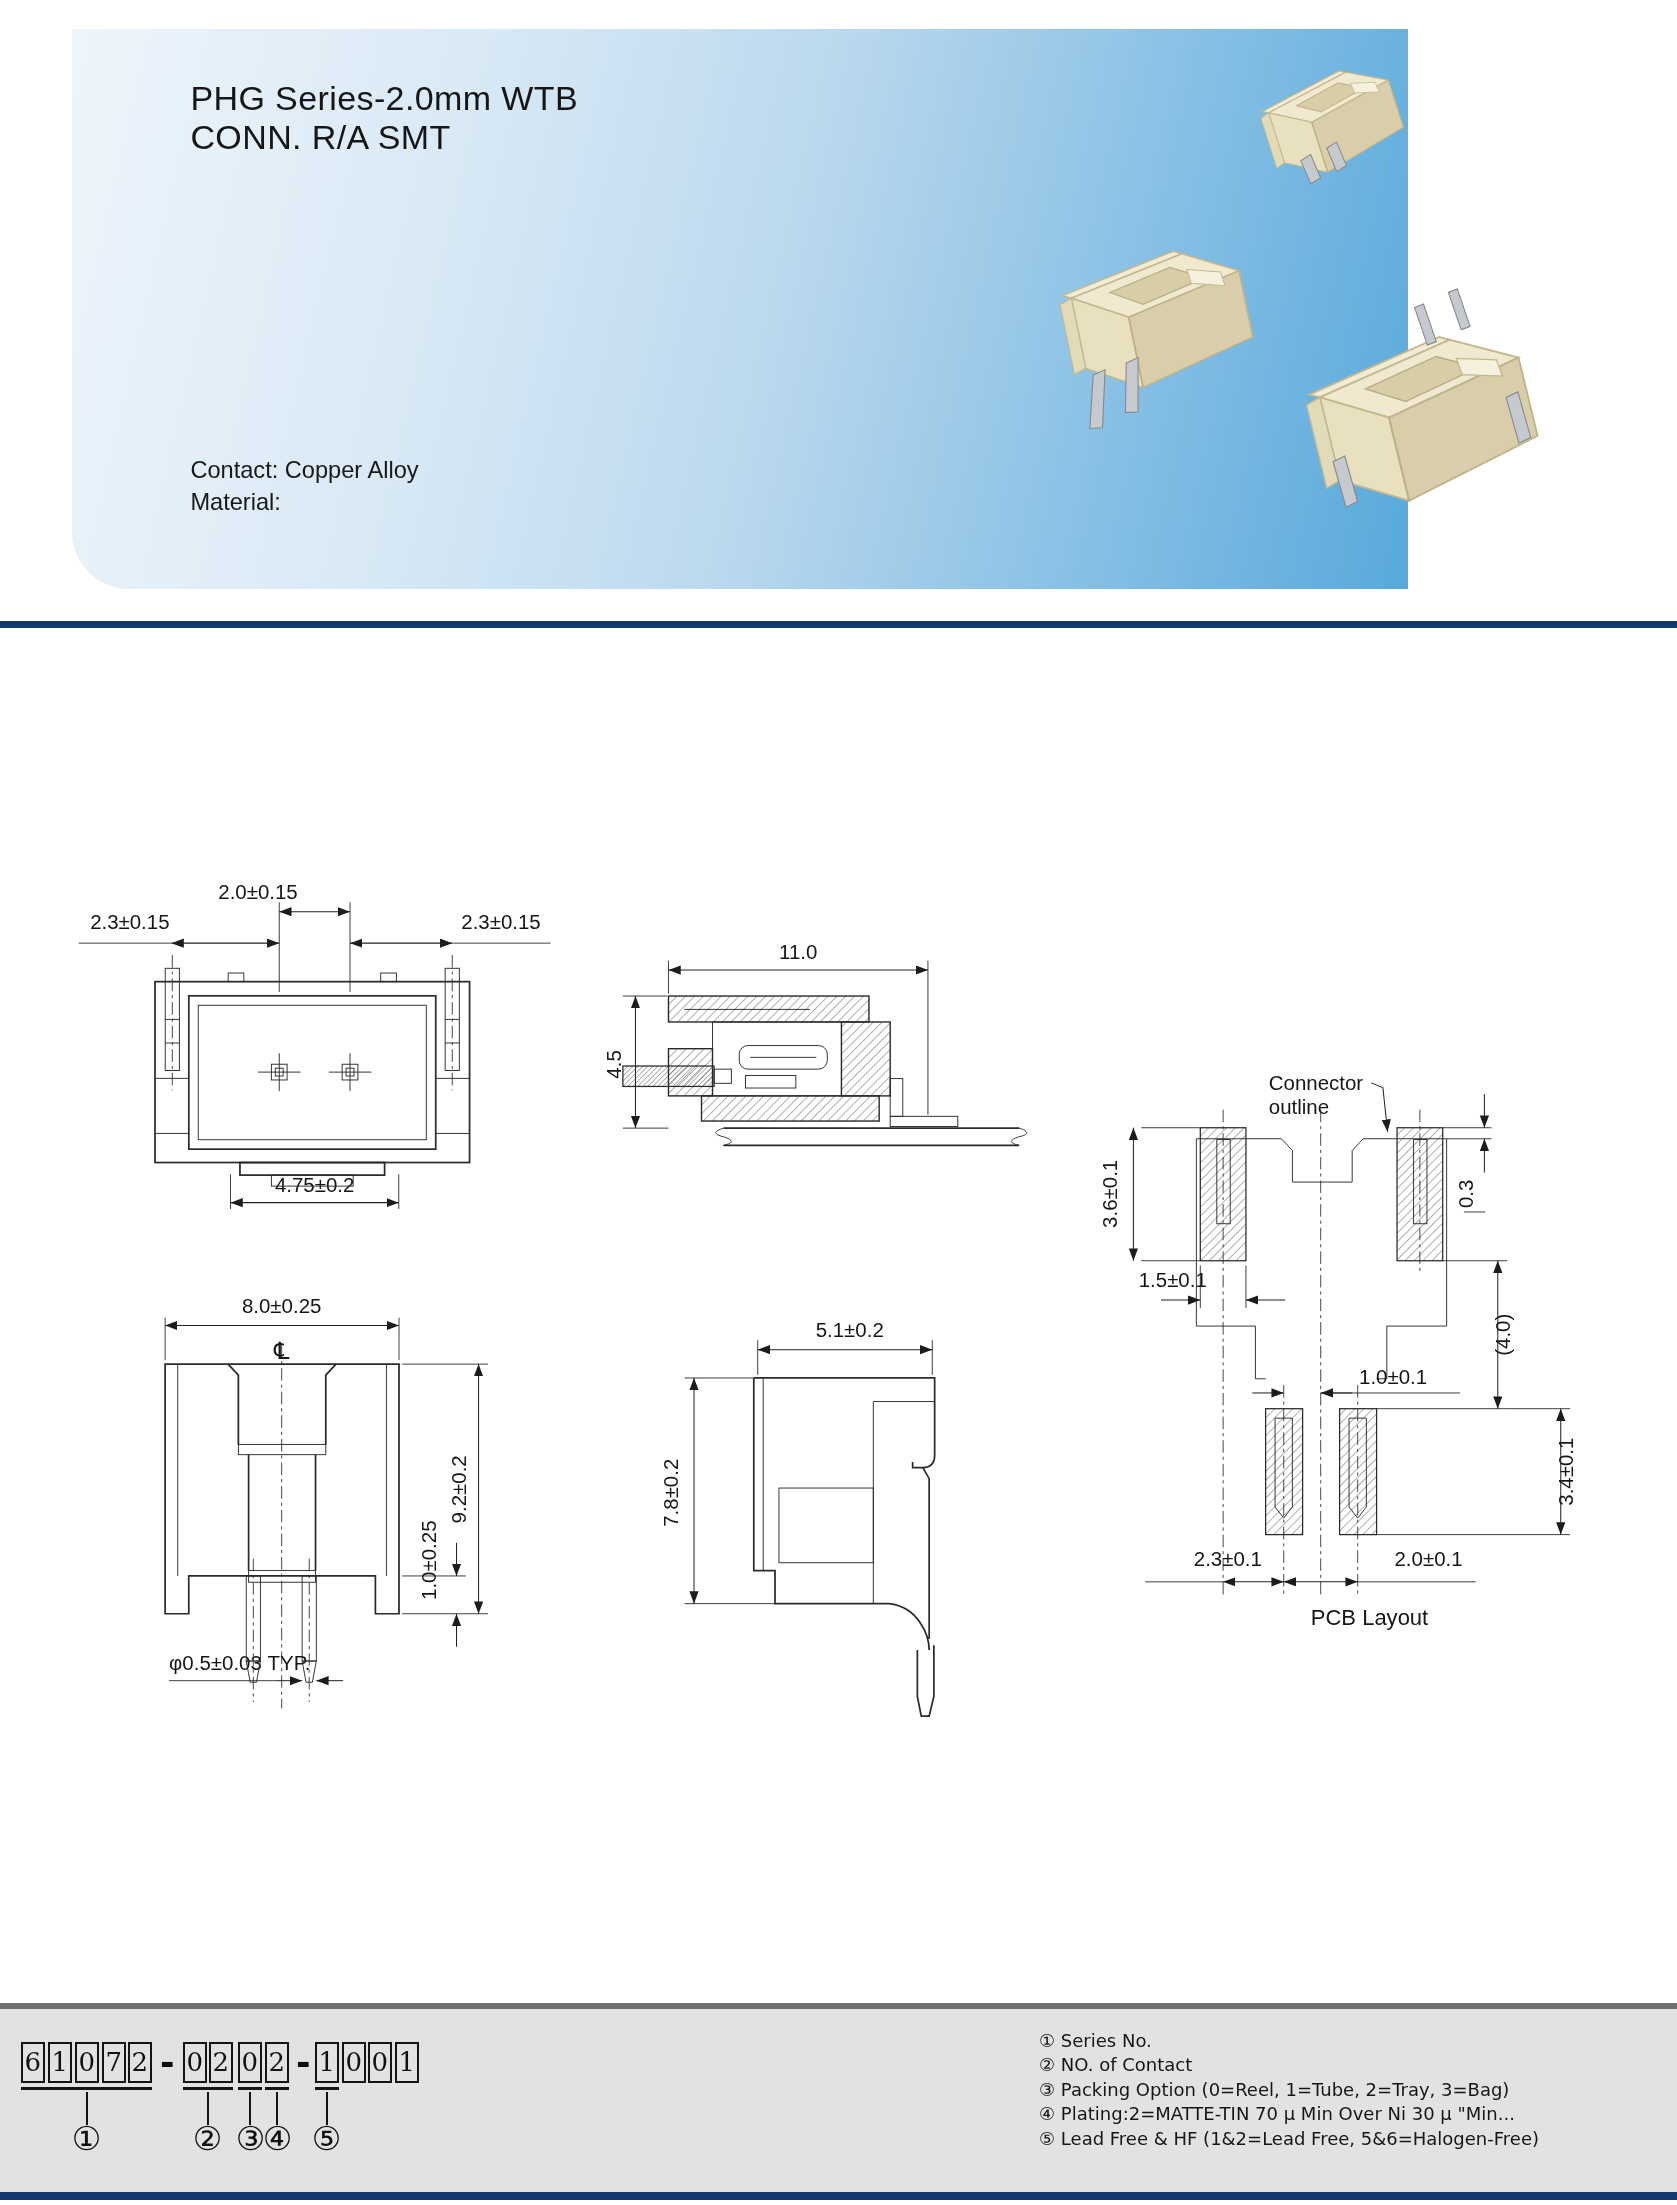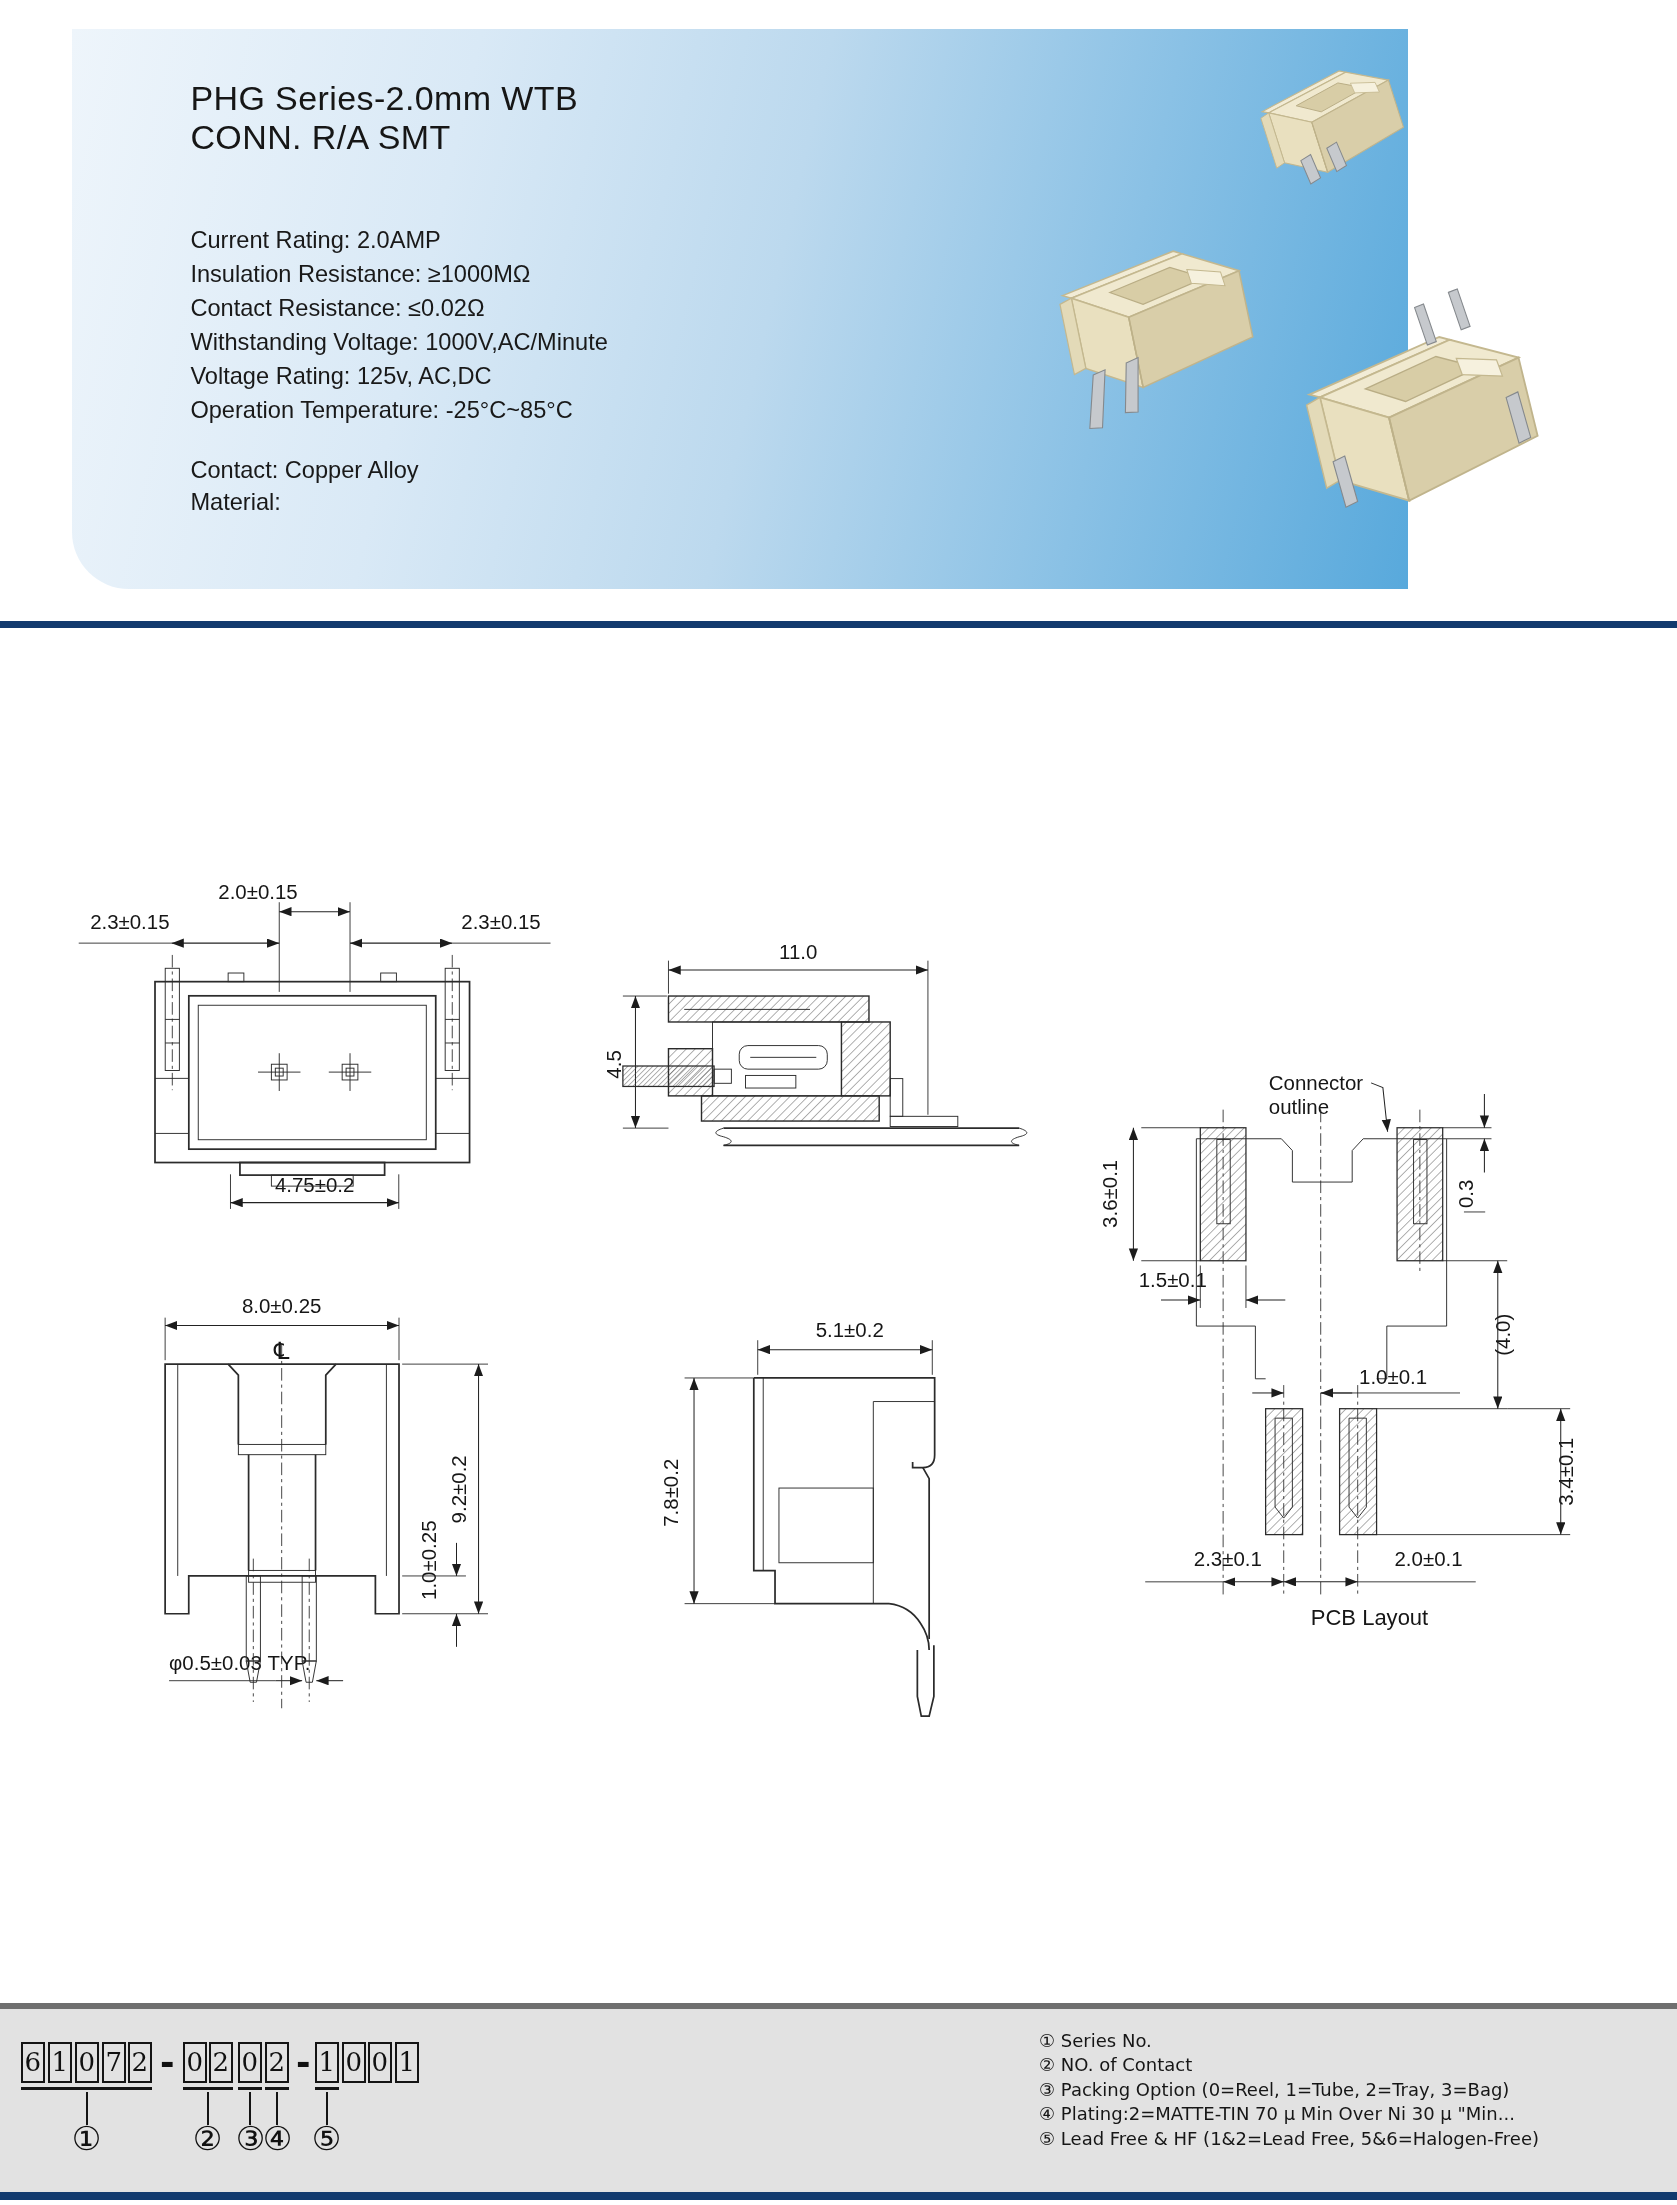--- a/index.html
+++ b/index.html
@@ -57,28 +57,20 @@
         <path d="M0,0 L12,4.5 L0,9 z" fill="#1c1c1c"></path>
       </marker>
     </defs>
   </svg>
 
   <div class="hdr">
     <div class="hdr-title">
       <div>PHG Series-2.0mm WTB</div>
       <div>CONN. R/A SMT</div>
     </div>
-    <div class="hdr-specs">
-      <div>Current Rating: 2.0AMP</div>
-      <div>Insulation Resistance: ≥1000MΩ</div>
-      <div>Contact Resistance: ≤0.02Ω</div>
-      <div>Withstanding Voltage: 1000V,AC/Minute</div>
-      <div>Voltage Rating: 125v, AC,DC</div>
-      <div>Operation Temperature: -25°C~85°C</div>
-    </div>
     <div class="hdr-mat">
       <div>Contact: Copper Alloy</div>
       <div>Material:</div>
     </div>
 
     <svg style="left:881px;top:15.7px;" width="756" height="551" viewBox="0 0 960 700">
       <defs>
         <g id="connBody">
           <polygon points="4,26 118,2 126,6 12,30" fill="#f2ecd6" stroke="#c4b88f" stroke-width="1.5"></polygon>
           <polygon points="12,30 126,6 178,32 64,58" fill="#f0e9cf" stroke="#c4b88f" stroke-width="1.5"></polygon>

